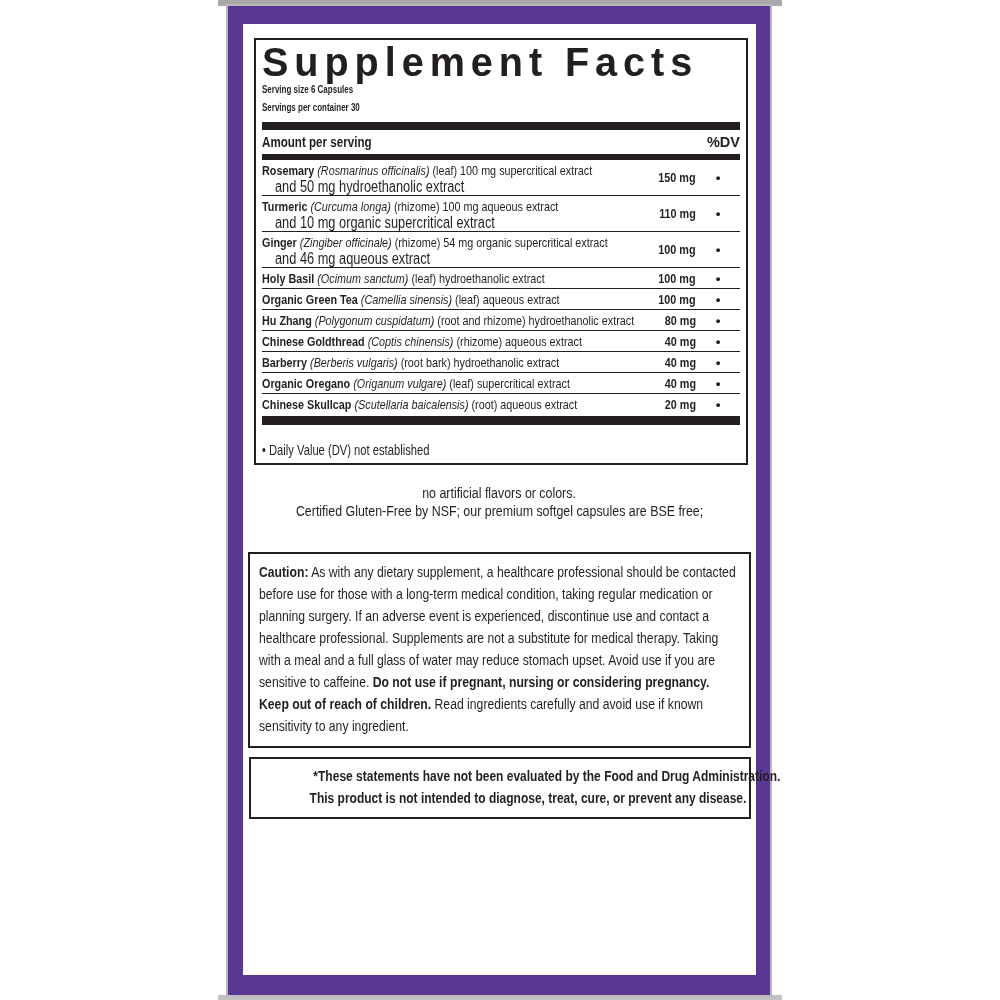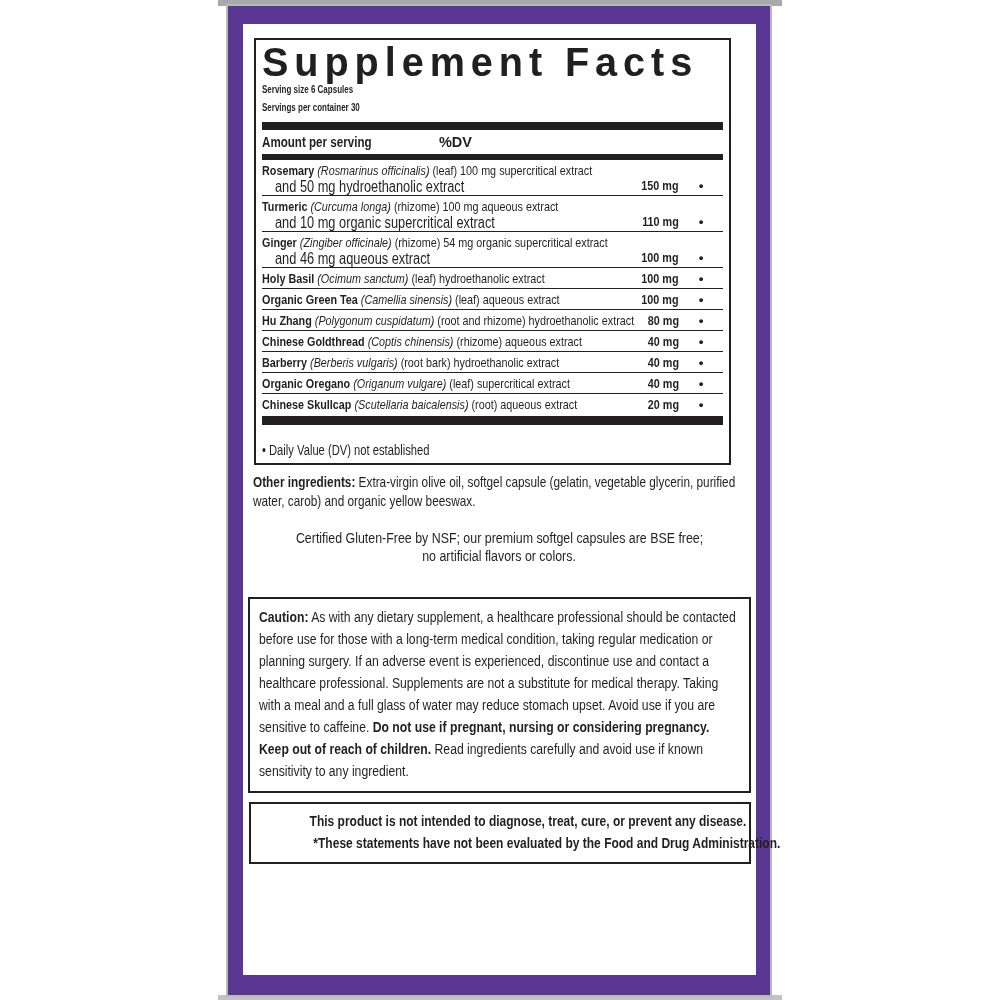--- a/index.html
+++ b/index.html
@@ -13,30 +13,30 @@
   .frame{position:absolute;left:10px;right:12px;top:6px;bottom:5px;background:#5b3794;
          box-shadow:0 0 0 2px #b9b9b9;}
   .inner{position:absolute;left:15px;right:14px;top:18px;bottom:20px;background:#ffffff;}
 
   
   .cx{display:inline-block;transform:scaleX(0.8);transform-origin:0 55%;white-space:nowrap;}
   .cxc{display:inline-block;transform:scaleX(0.8);transform-origin:50% 55%;white-space:nowrap;}
   .cond-block{width:127%;transform:scaleX(0.787);transform-origin:0 0;}
 
   
-  .sf-box{border:2.5px solid #231f20;margin:14px 25px 0 11px;padding:3px 6px 4px 6px;}
+  .sf-box{border:2.5px solid #231f20;margin:14px 8px 0 11px;padding:3px 6px 4px 6px;}
   .sf-title{font-weight:bold;font-size:40px;line-height:0.95;letter-spacing:6px;white-space:nowrap;
             transform:scaleX(0.99);transform-origin:0 0;}
   .sf-serving{font-weight:bold;font-size:10px;line-height:18px;}
   .bar-thick{height:8px;background:#231f20;margin:5px 0 3px 0;}
   .bar-thick2{height:9px;background:#231f20;margin:2px 0 0 0;}
   .bar-med{height:6px;background:#231f20;margin:2px 0 0 0;}
-  .sf-header{display:flex;align-items:flex-end;
+  .sf-header{display:flex;justify-content:space-between;align-items:flex-end;
              font-weight:bold;font-size:14.5px;line-height:17px;padding:1px 0;gap:40px;}
-  .t-row{display:flex;align-items:flex-end;padding:1.5px 0;}
+  .t-row{display:flex;align-items:center;padding:1.5px 0;}
   .t-row + .t-row{border-top:1.5px solid #231f20;}
   .t-name{flex:1;min-width:0;overflow:visible;}
   .t-l1{font-size:13.5px;line-height:17px;}
   .t-l1 b{font-weight:bold;}
   .t-l2{font-size:16px;line-height:15px;padding-left:13px;}
   .t-amt{width:56px;text-align:right;font-weight:bold;font-size:13.5px;line-height:17px;}
   .t-amt .cxc{transform-origin:100% 55%;}
   .t-dv{width:44px;text-align:center;font-weight:bold;font-size:13.5px;line-height:17px;}
   .sf-footnote{font-size:14px;line-height:18px;padding:16px 0 0 0;}
 
@@ -162,39 +162,36 @@
     </div>
     <div class="t-amt"><span class="cxc">20 mg</span></div>
     <div class="t-dv">•</div>
   </div>
 </div>
 
         <div class="bar-thick2"></div>
         <div class="sf-footnote"><span class="cx">• Daily Value (DV) not established</span></div>
       </div>
 
-      <div class="other">
-        <div class="cond-block"><b>Other ingredients:</b> <span>Extra-virgin olive oil, softgel capsule (gelatin, vegetable glycerin, purified water, carob) and organic yellow beeswax.</span></div>
-      </div>
 
 
       <div class="cert">
+        <div><span class="cxc">no artificial flavors or colors.</span></div>
         <div><span class="cxc">Certified Gluten-Free by NSF; our premium softgel capsules are BSE free;</span></div>
-        <div><span class="cxc">no artificial flavors or colors.</span></div>
       </div>
 
       <div class="caution-box">
         <div class="caution-text cond-block">
           <b>Caution:</b>
           <span>As with any dietary supplement, a healthcare professional should be contacted before use for those with a long-term medical condition, taking regular medication or planning surgery. If an adverse event is experienced, discontinue use and contact a healthcare professional. Supplements are not a substitute for medical therapy. Taking with a meal and a full glass of water may reduce stomach upset. Avoid use if you are sensitive to caffeine.</span>
           <b>Do not use if pregnant, nursing or considering pregnancy. Keep out of reach of children.</b>
           <span>Read ingredients carefully and avoid use if known sensitivity to any ingredient.</span>
         </div>
       </div>
 
       <div class="fda-box">
+        <div><span class="cxc">*These statements have not been evaluated by the Food and Drug Administration.</span></div>
         <div><span class="cxc">This product is not intended to diagnose, treat, cure, or prevent any disease.</span></div>
-        <div><span class="cxc">*These statements have not been evaluated by the Food and Drug Administration.</span></div>
       </div>
 
     </div>
   </div>
 </div>
 
 </body></html>

